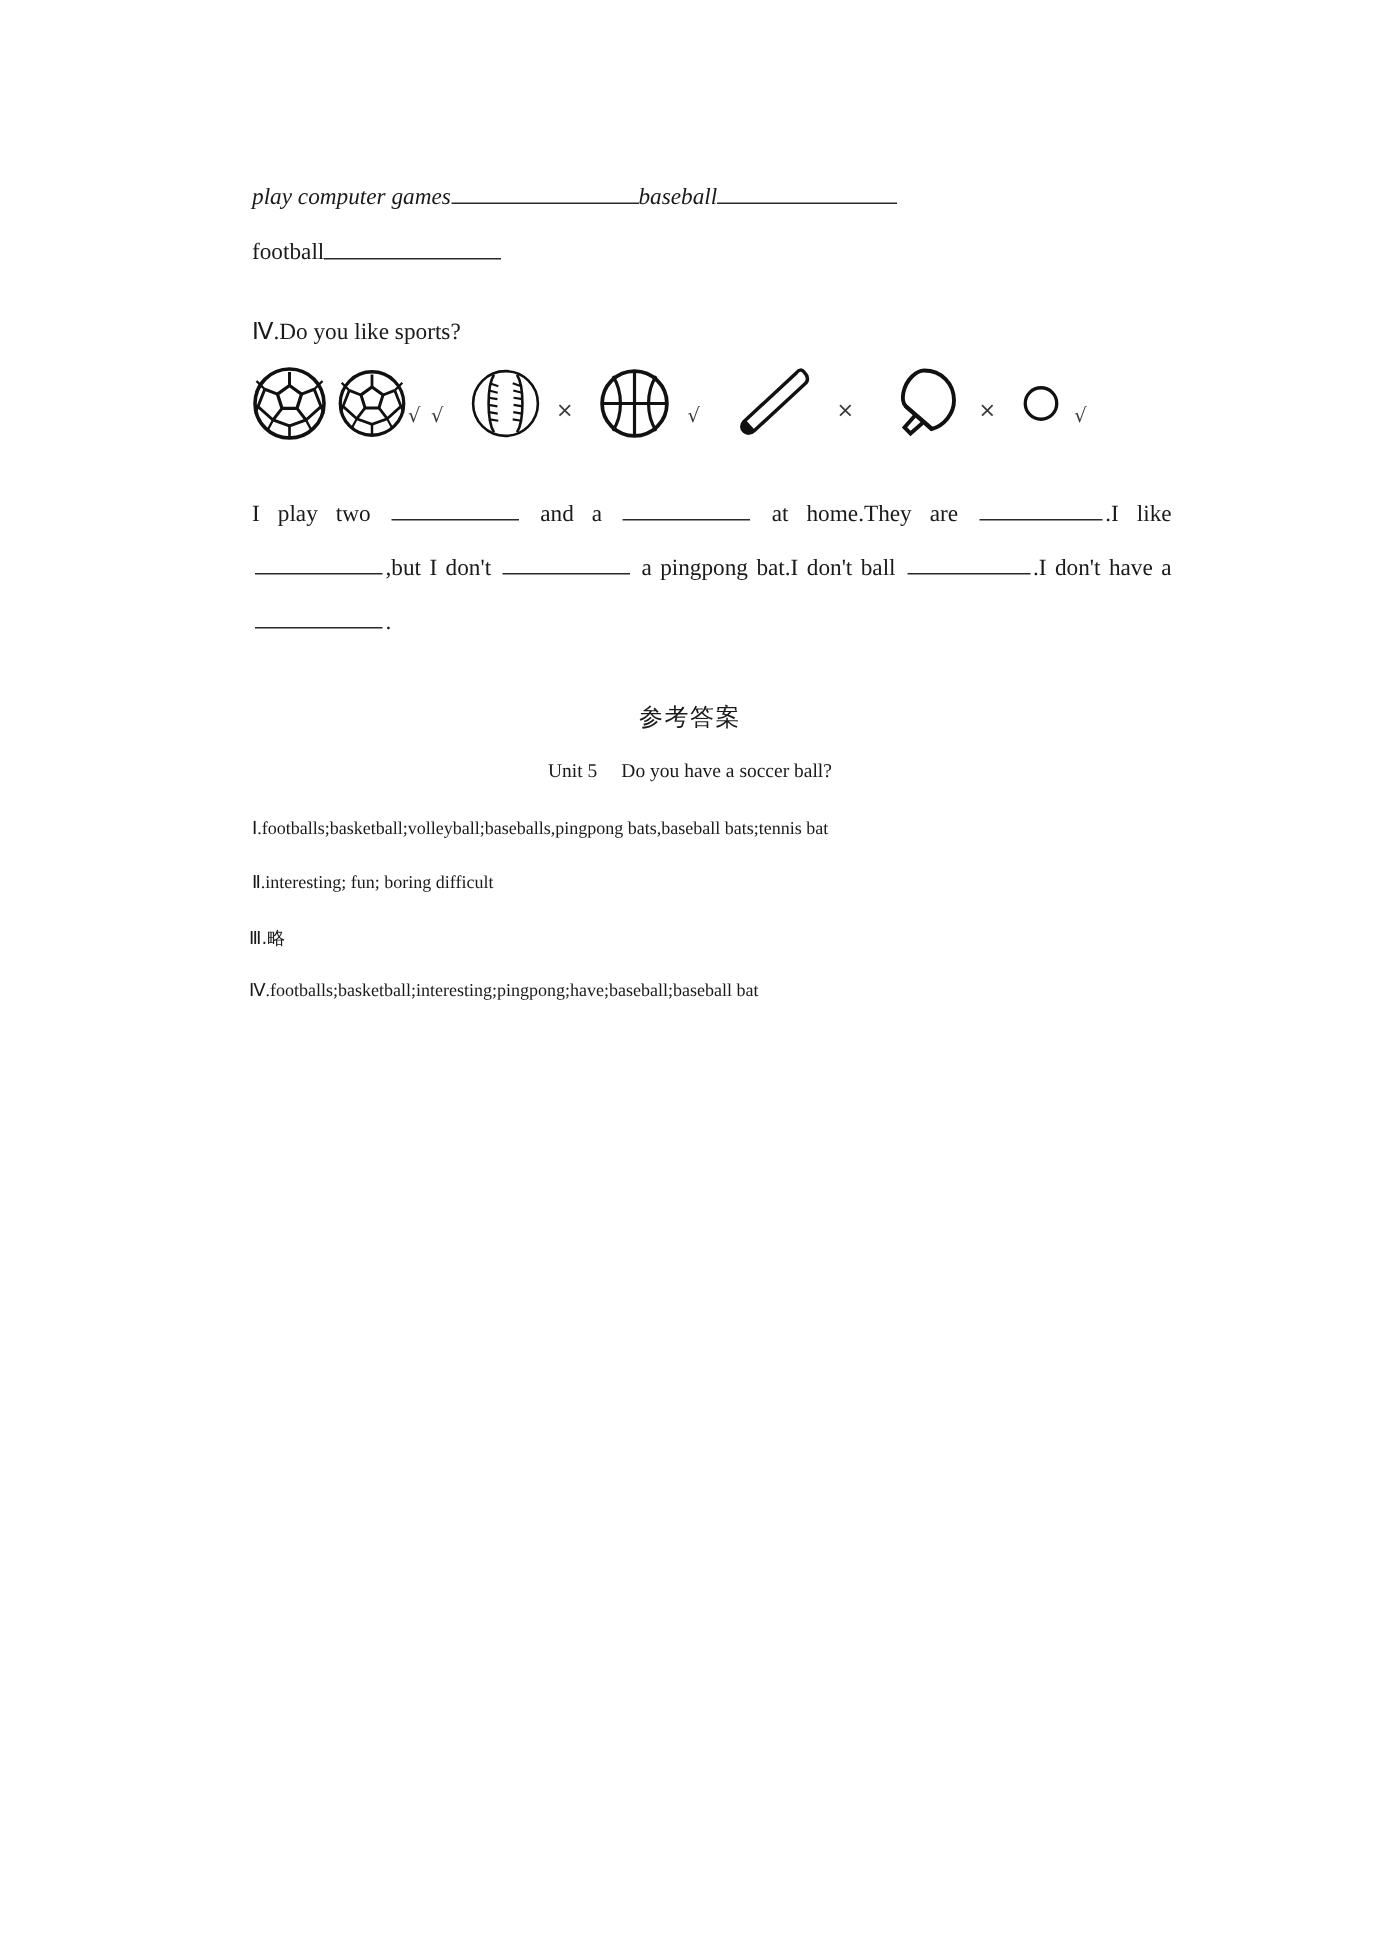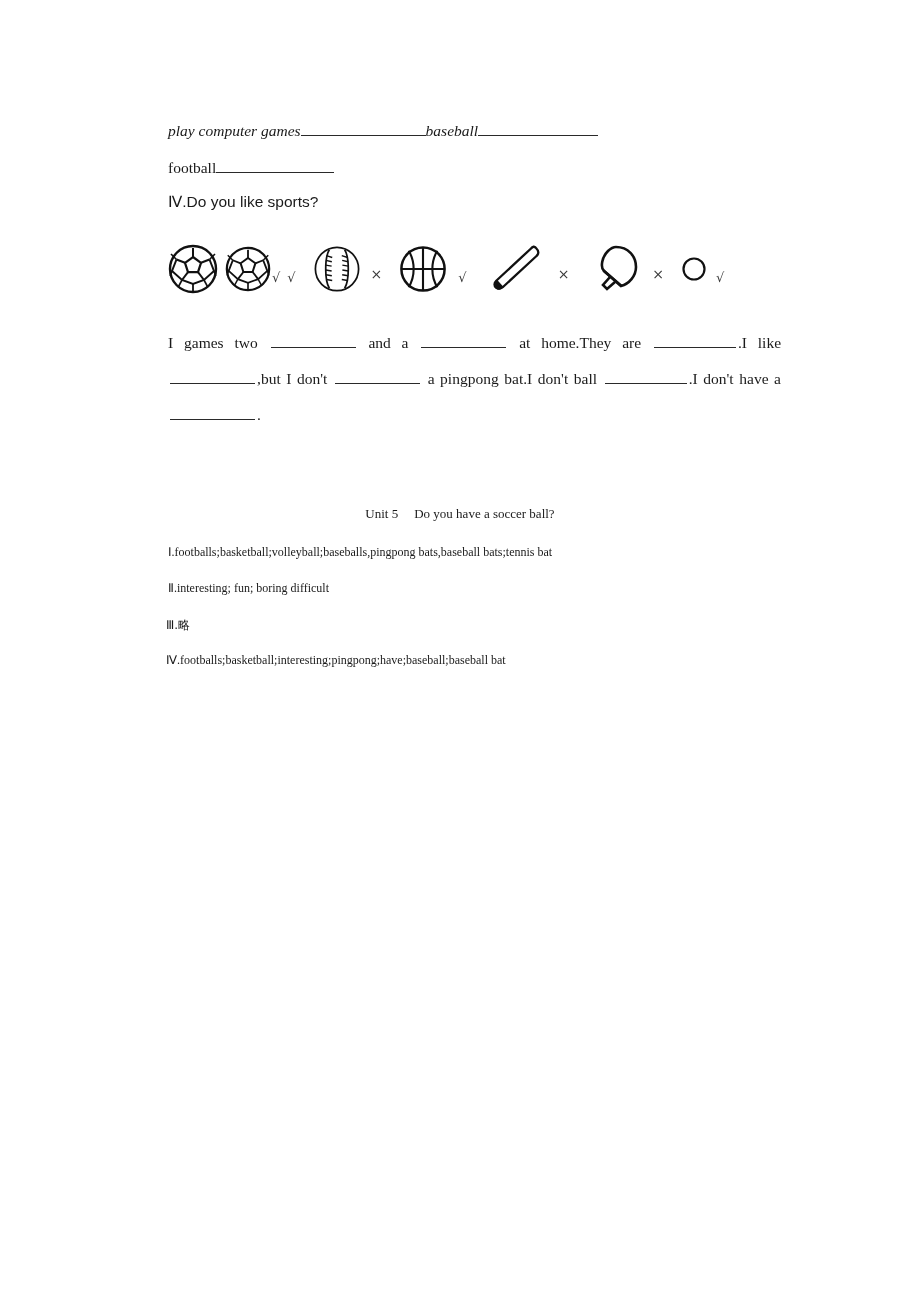--- a/index.html
+++ b/index.html
@@ -33,22 +33,23 @@
     color: #1a1a1a;
   }
 
   .blank {
     display: inline-block;
     border-bottom: 1px solid #2a2a2a;
     vertical-align: baseline;
   }
 
   .roman {
-    font-family: Liberation Sans, sans-serif;
+    font-family: Liberation Serif, serif;
     letter-spacing: 0;
+    margin-top: 20px;
   }
 
   .cjk {
     font-family: "DejaVu Sans", "Liberation Sans", sans-serif;
   }
 
   
   .sentence-block {
     position: absolute;
     left: 168px;
@@ -262,33 +263,34 @@
         <svg width="26" height="26" viewBox="0 0 26 26">
           <circle cx="13" cy="13" r="10.5" fill="none" stroke="#111" stroke-width="2.2"></circle>
         </svg>
       </span>
       <span class="mark tick" style="margin-left:8px;">√</span>
     </span>
 
   </div>
 
   <div class="sentence-block">
-    <span>I games two</span>
+    <span>I play two</span>
     <span class="blank"></span>
     <span>and a</span>
     <span class="blank"></span>
     <span>at home.They are</span>
     <span class="blank short"></span><span>.I like</span>
     <span class="blank"></span><span>,but I don't</span>
     <span class="blank"></span>
     <span>a pingpong bat.I don't ball</span>
     <span class="blank short"></span><span>.I don't have a</span>
     <span class="blank"></span><span>.</span>
   </div>
 
+  <div class="answers-title cjk">参考答案</div>
 
   <div class="answers-unit">
     <span>Unit 5</span><span class="sp"></span><span>Do you have a soccer ball?</span>
   </div>
 
   <div class="answer-line" style="top:545px; left:166px;">
     <span class="roman num" style="padding-left:2px;">Ⅰ</span><span>.footballs;basketball;volleyball;baseballs,pingpong bats,baseball bats;tennis bat</span>
   </div>
 
   <div class="answer-line" style="top:581px; left:166px;">

